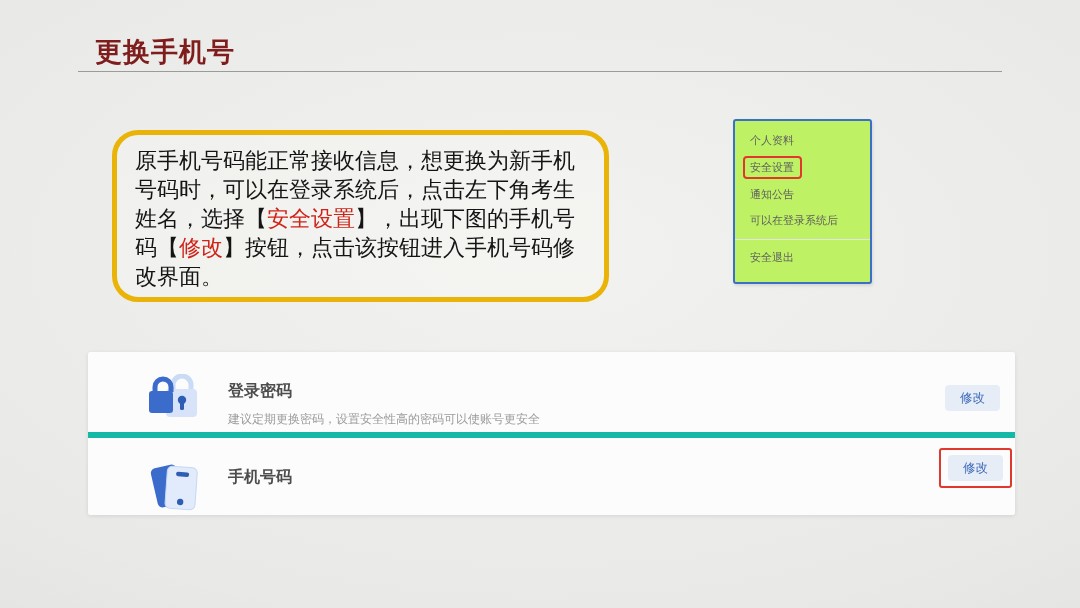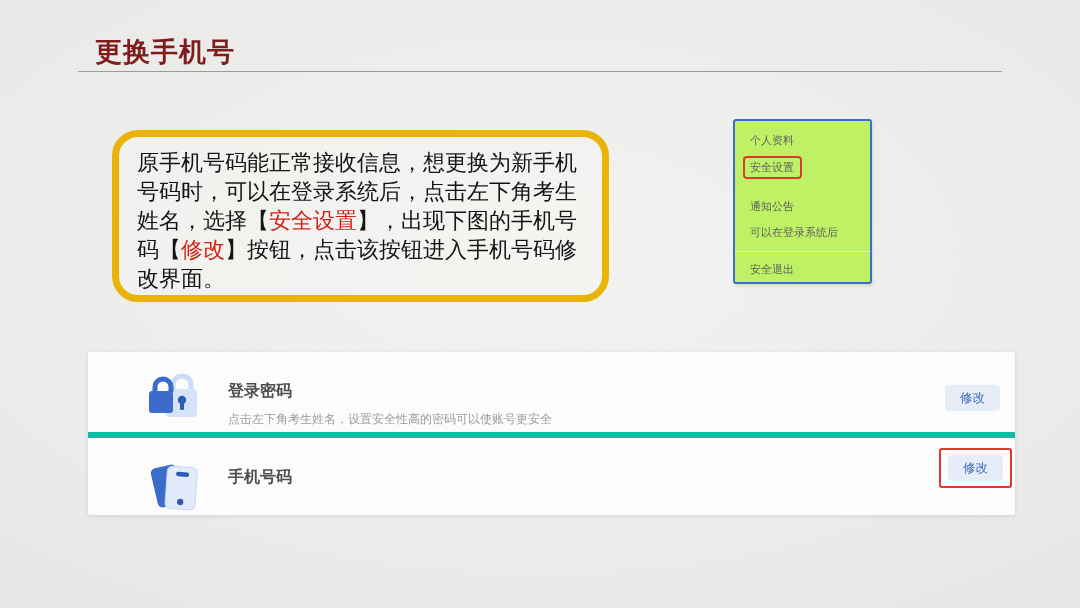--- a/index.html
+++ b/index.html
@@ -17,21 +17,21 @@
     font-size:27px; font-weight:bold; color:#7f1d1d; letter-spacing:1px;margin-top:6px;
   }
   .title-rule {
     position:absolute; left:78px; top:71px; width:924px; height:1px;
     background:#9b9b99;
   }
 
   
   .callout {
     position:absolute; left:112px; top:130px; width:497px; height:172px;
-    border:7px solid #eab308; border-radius:26px;
+    border:5px solid #eab308; border-radius:26px;
     background:rgba(248,248,246,0.35);
     padding:11px 18px;
   }
   .callout-text {
     font-family:"Liberation Serif","DejaVu Serif",serif;
     font-size:22px; line-height:29px; color:#141414;
   }
   .callout-text .red { color:#cf2318; }
 
   
@@ -44,21 +44,21 @@
   }
   .menu-item {
     font-size:11px; color:#5f5f5f; line-height:13px; cursor:default;
   }
   .mi-1 { margin-top:4px; }
   .mi-2 { margin-top:9px; }
   .mi-2 .red-box {
     display:inline-block; border:2px solid #e0382c; border-radius:4px;
     padding:3px 6px 3px 5px; margin-left:-7px;
   }
-  .mi-3 { margin-top:21px; }
+  .mi-3 { margin-top:9px; }
   .mi-4 { margin-top:13px; }
   .menu-divider { margin-top:12px; height:1px; background:#e4e4e4; margin-left:-15px; margin-right:-8px; }
   .mi-5 { margin-top:11px; }
 
   
   .sec-panel {
     position:absolute; left:88px; top:352px; width:927px; height:163px;
     background:#fcfcfc; border-radius:2px;
     box-shadow:0 1px 4px rgba(0,0,0,0.10);
   }
@@ -110,21 +110,21 @@
         <path d="M28 16 v-5 a9 9 0 0 1 18 0 v5" fill="none" stroke="#c9dbf5" stroke-width="5"></path>
         <rect x="21" y="15" width="31" height="28" rx="4" fill="#d6e3f8"></rect>
         <circle cx="37" cy="26" r="4.2" fill="#2e5db4"></circle>
         <rect x="35" y="28" width="4" height="8" rx="1.5" fill="#2e5db4"></rect>
         <path d="M10 18 v-5 a8 8 0 0 1 16 0 v5" fill="none" stroke="#3b6ccb" stroke-width="5"></path>
         <rect x="4" y="17" width="24" height="22" rx="3" fill="#3b6ccb"></rect>
       </svg>
     </span>
     <div class="row-text">
       <div class="row-title">登录密码</div>
-      <div class="row-desc">点击左下角考生姓名，设置安全性高的密码可以使账号更安全</div>
+      <div class="row-desc">建议定期更换密码，设置安全性高的密码可以使账号更安全</div>
     </div>
     <button class="modify-btn btn-plain">修改</button>
   </div>
 
   <div class="sec-row">
     <span class="row-icon">
       <svg width="60" height="54" viewBox="0 0 60 54">
         <g transform="rotate(-13 22 26)">
           <rect x="9" y="6" width="26" height="40" rx="5" fill="#3b6ccb"></rect>
         </g>

